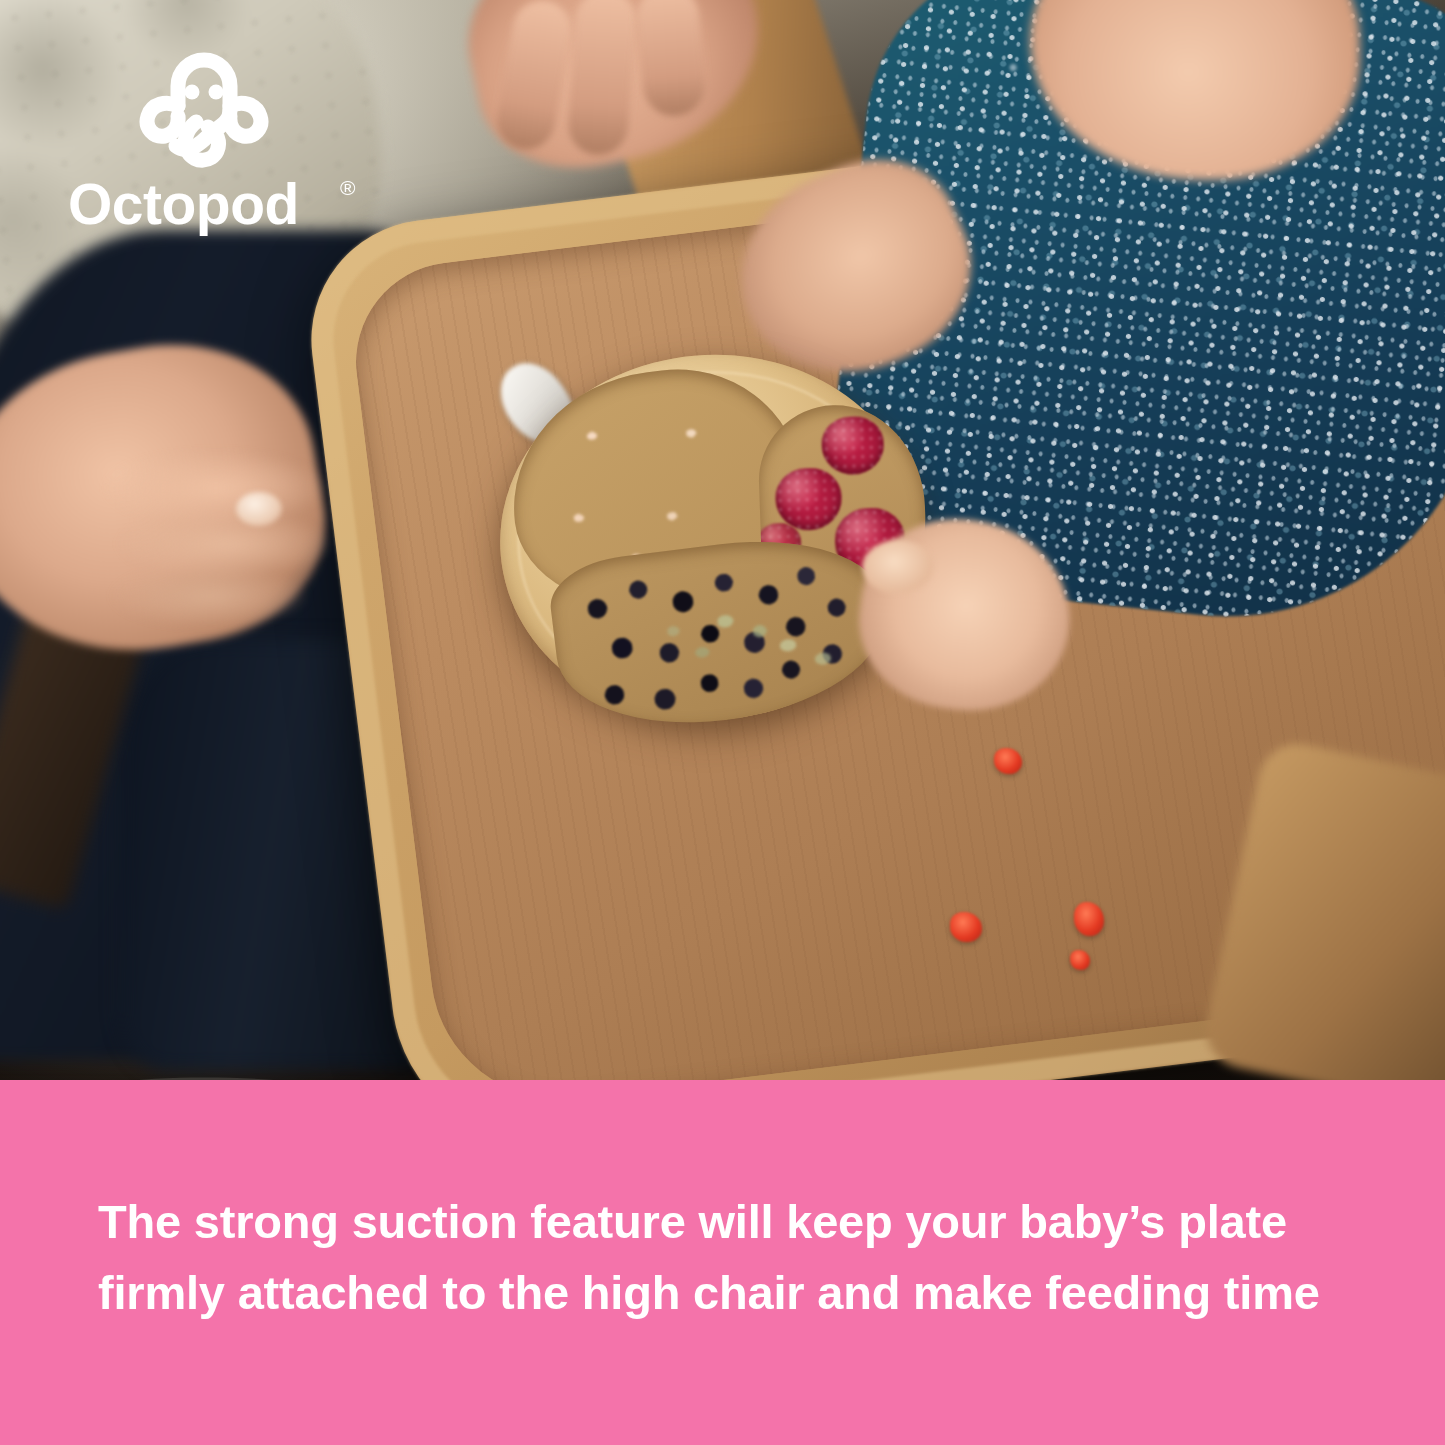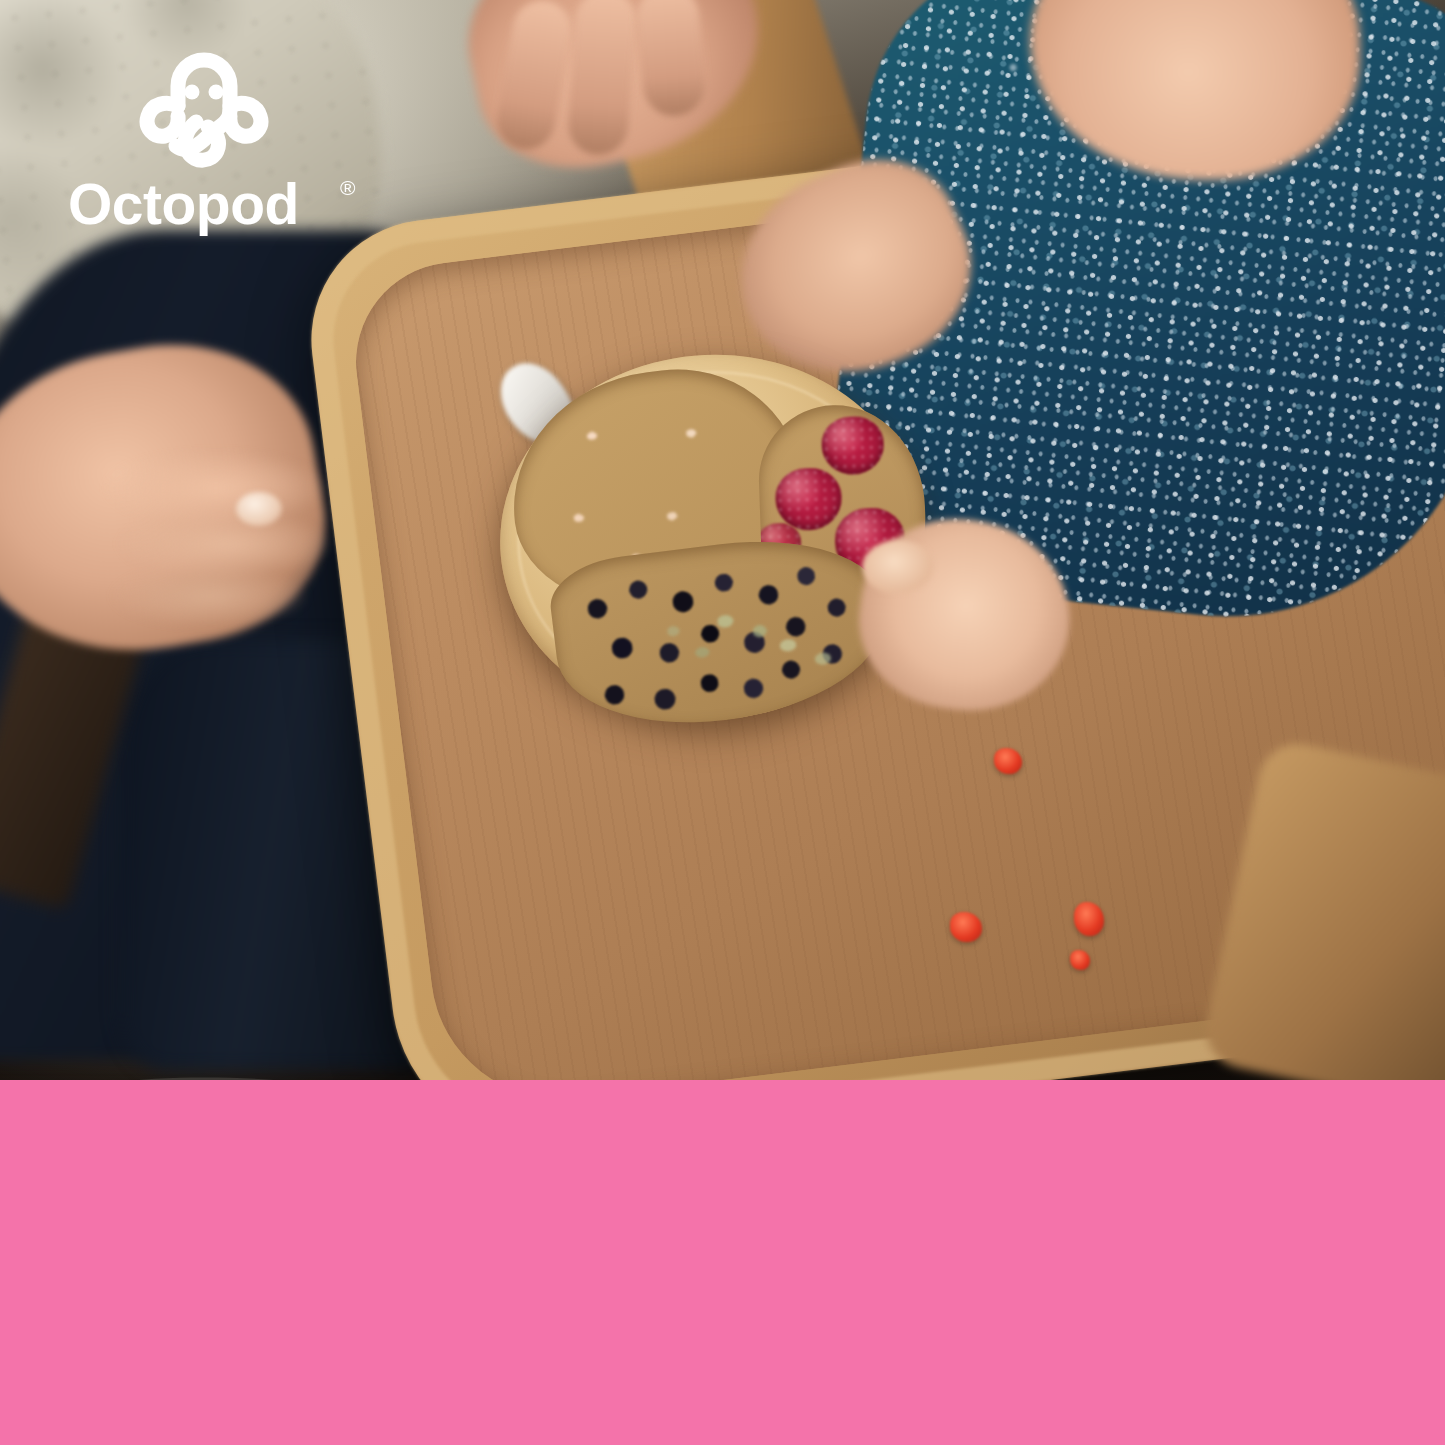--- a/index.html
+++ b/index.html
@@ -575,15 +575,17 @@
   </div>
 
   <svg class="wave-layer" viewBox="0 0 1445 200" preserveAspectRatio="none">
     <path d="M0 92 C 260 28, 470 104, 700 150 C 930 196, 1160 172, 1445 104 L1445 200 L0 200 Z" fill="rgba(70,66,62,0.72)"></path>
     <path d="M0 128 C 260 64, 470 140, 700 186 C 930 232, 1160 208, 1445 140 L1445 200 L0 200 Z" fill="#f473aa"></path>
   </svg>
 
   <div class="pink-panel"></div>
 
   <div class="caption">
+    <span class="ln">The strong suction feature will keep your baby’s plate</span>
+    <span class="ln">firmly attached to the high chair and make feeding time</span>
   </div>
 
 </div>
 
 </body></html>

